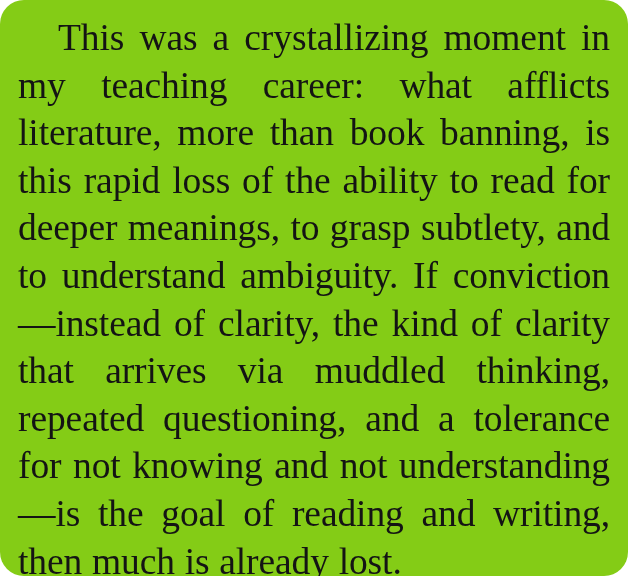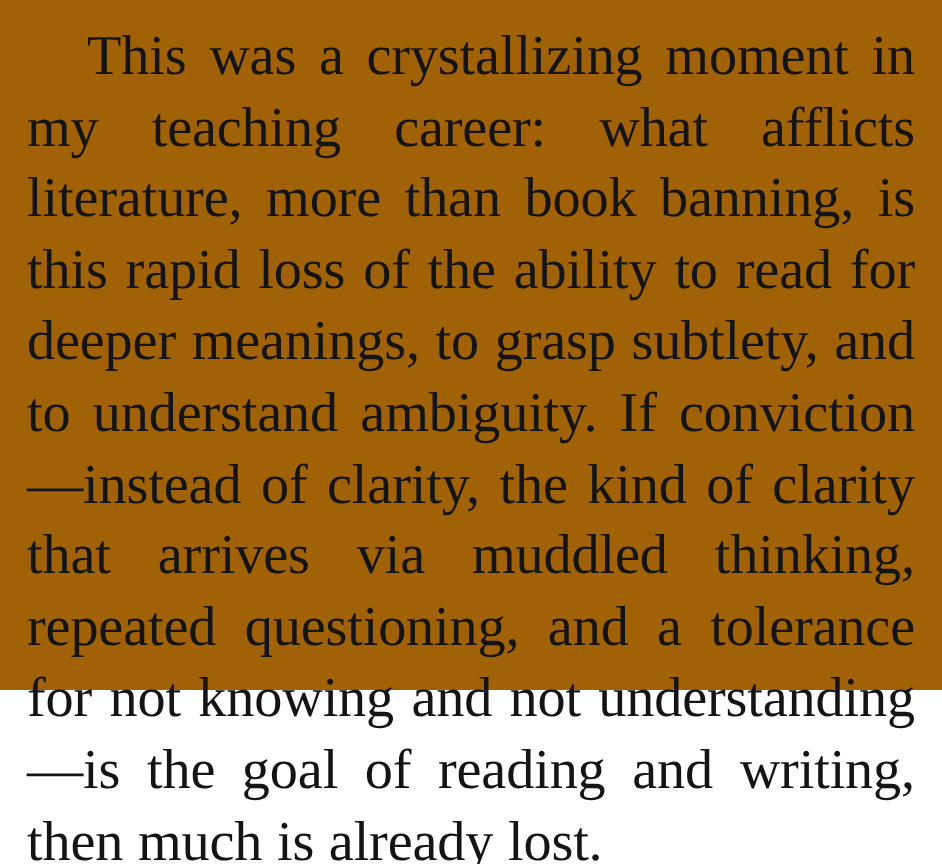--- a/index.html
+++ b/index.html
@@ -9,25 +9,26 @@
   }
   body {
     width: 628px;
     height: 576px;
     overflow: hidden;
     font-family: "Liberation Serif", "DejaVu Serif", serif;
     color: #111111;
   }
   .page {
     width: 628px;
-    height: 460px;
+    height: 576px;
     position: relative;
-    background: #a16207;
+    background: #84cc16;
     box-sizing: border-box;
     padding: 14px 18px 0 18px;
+    border-radius: 24px;
   }
   .body-text {
     font-family: "Liberation Serif", "DejaVu Serif", serif;
     font-size: 37.5px;
     line-height: 47.6px;
     text-align: justify;
     text-align-last: left;
     letter-spacing: -0.1px;
     word-spacing: 0.5px;
     color: #141414;

